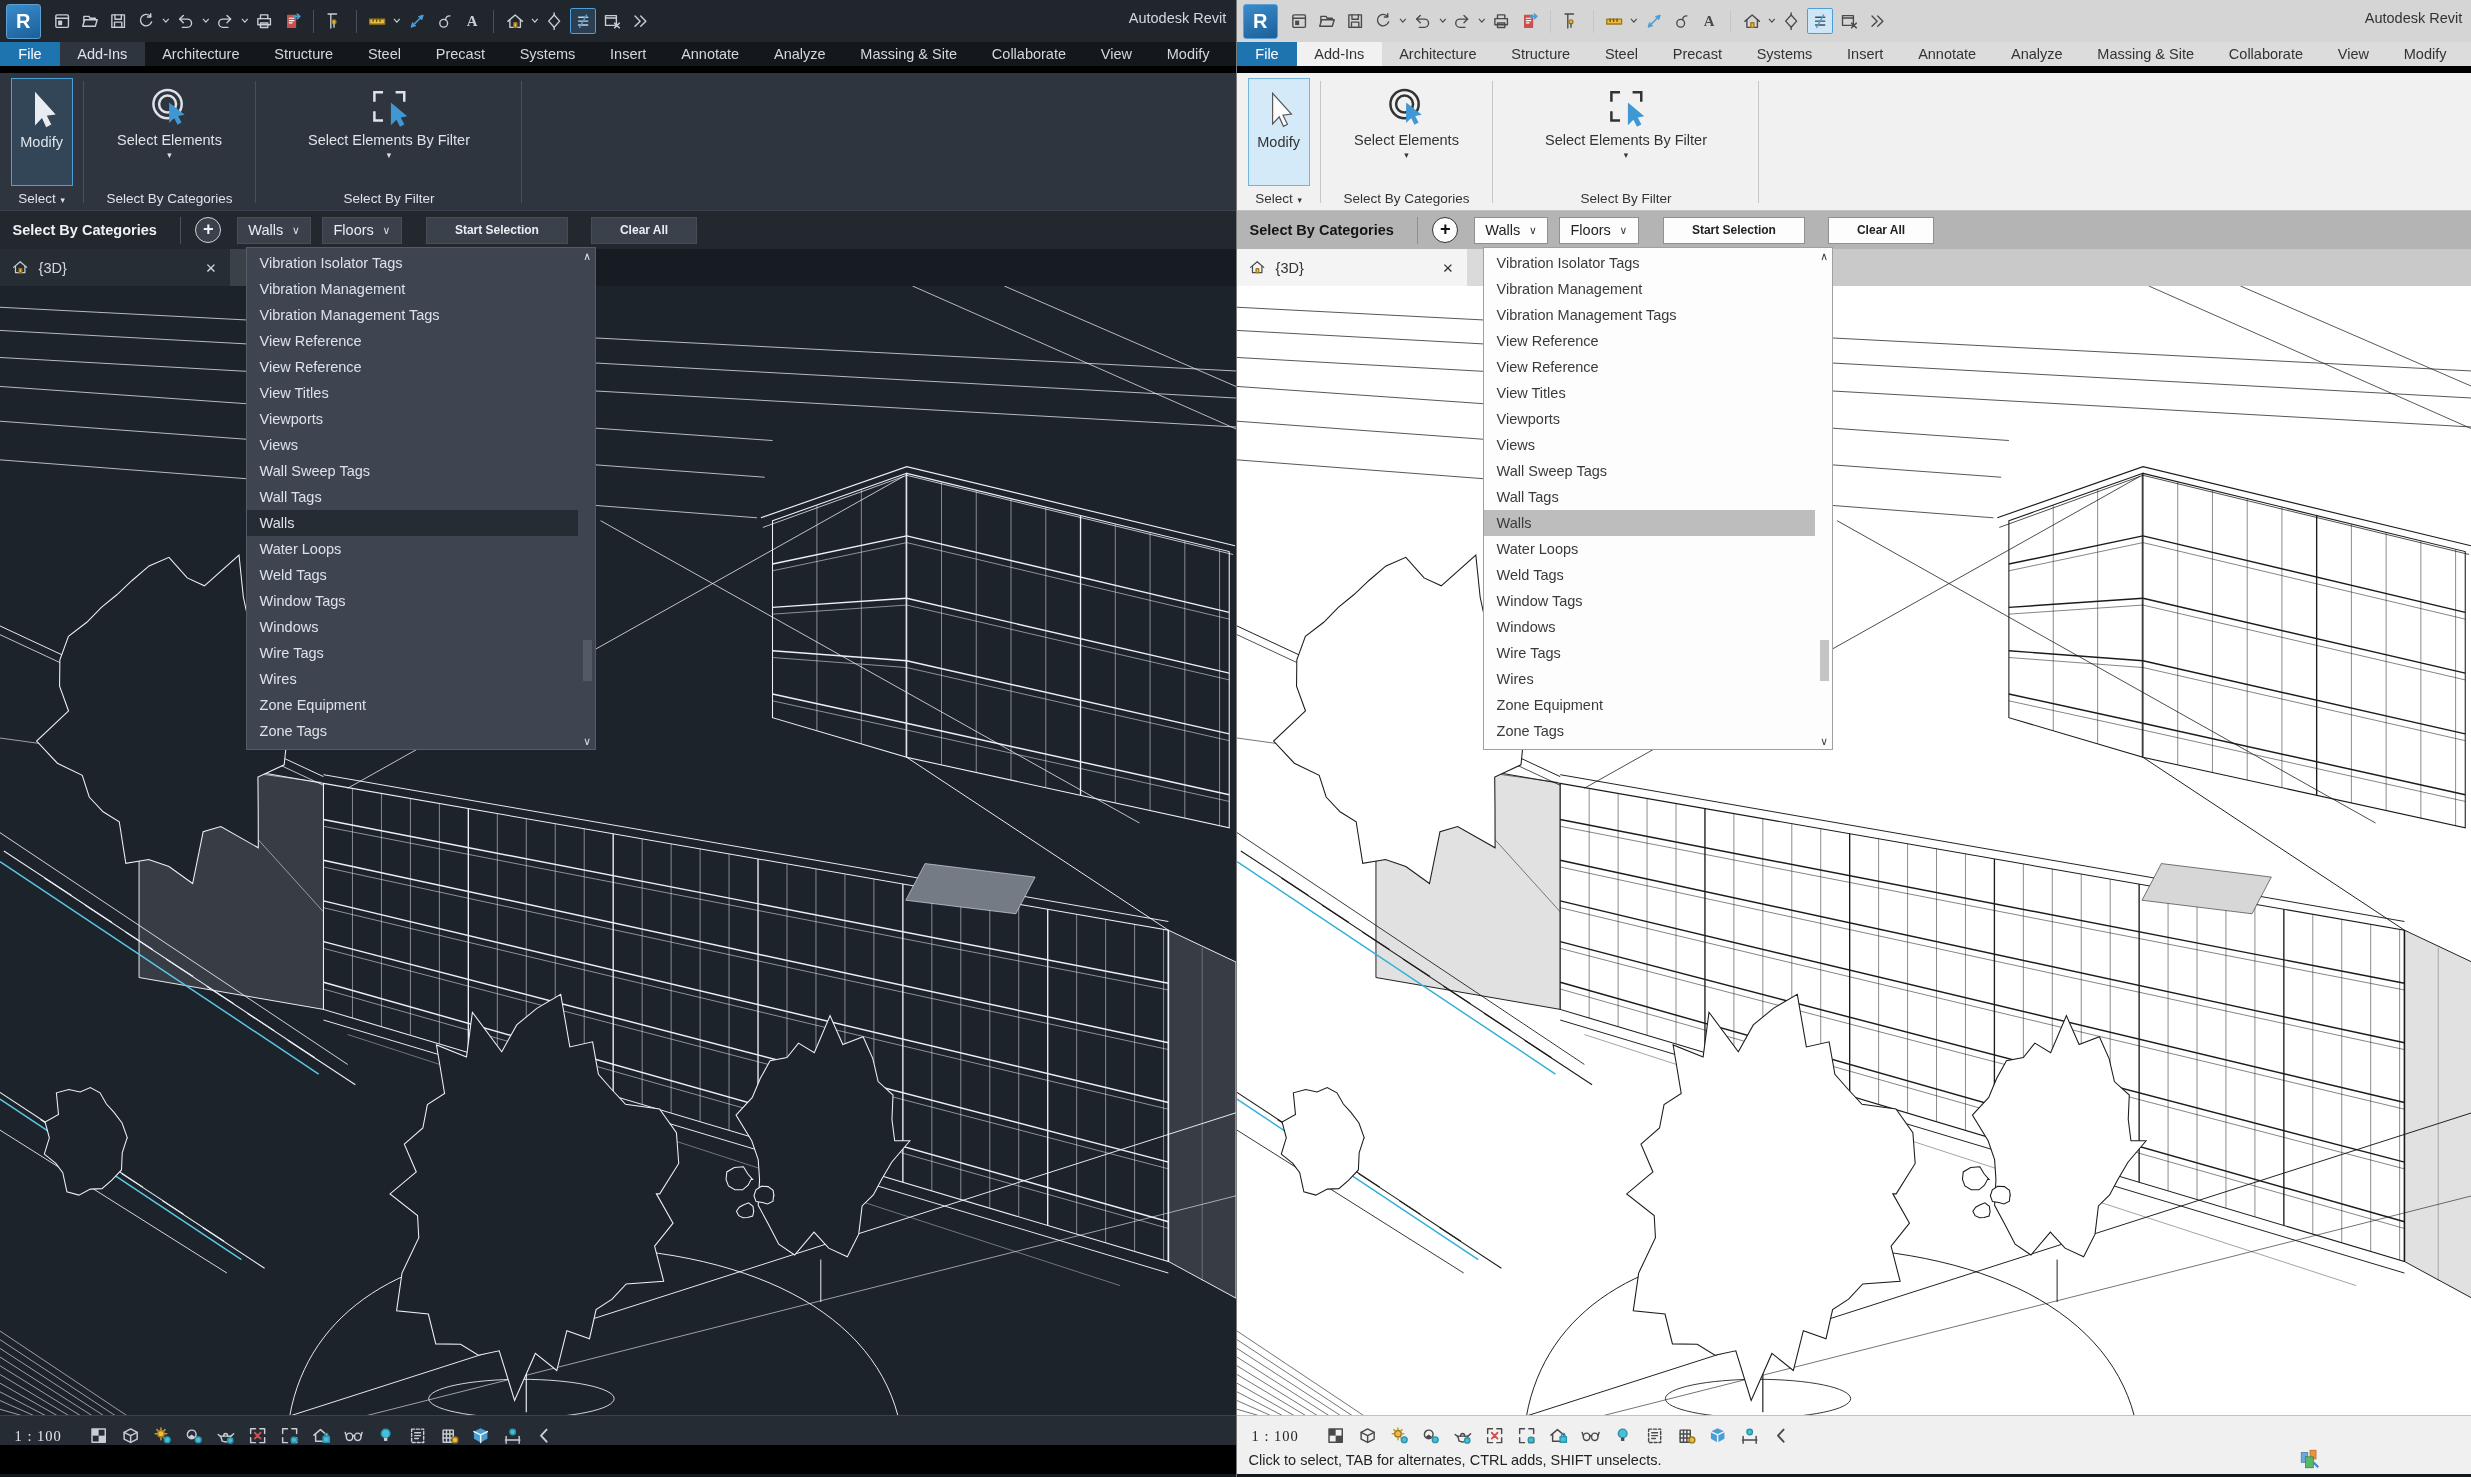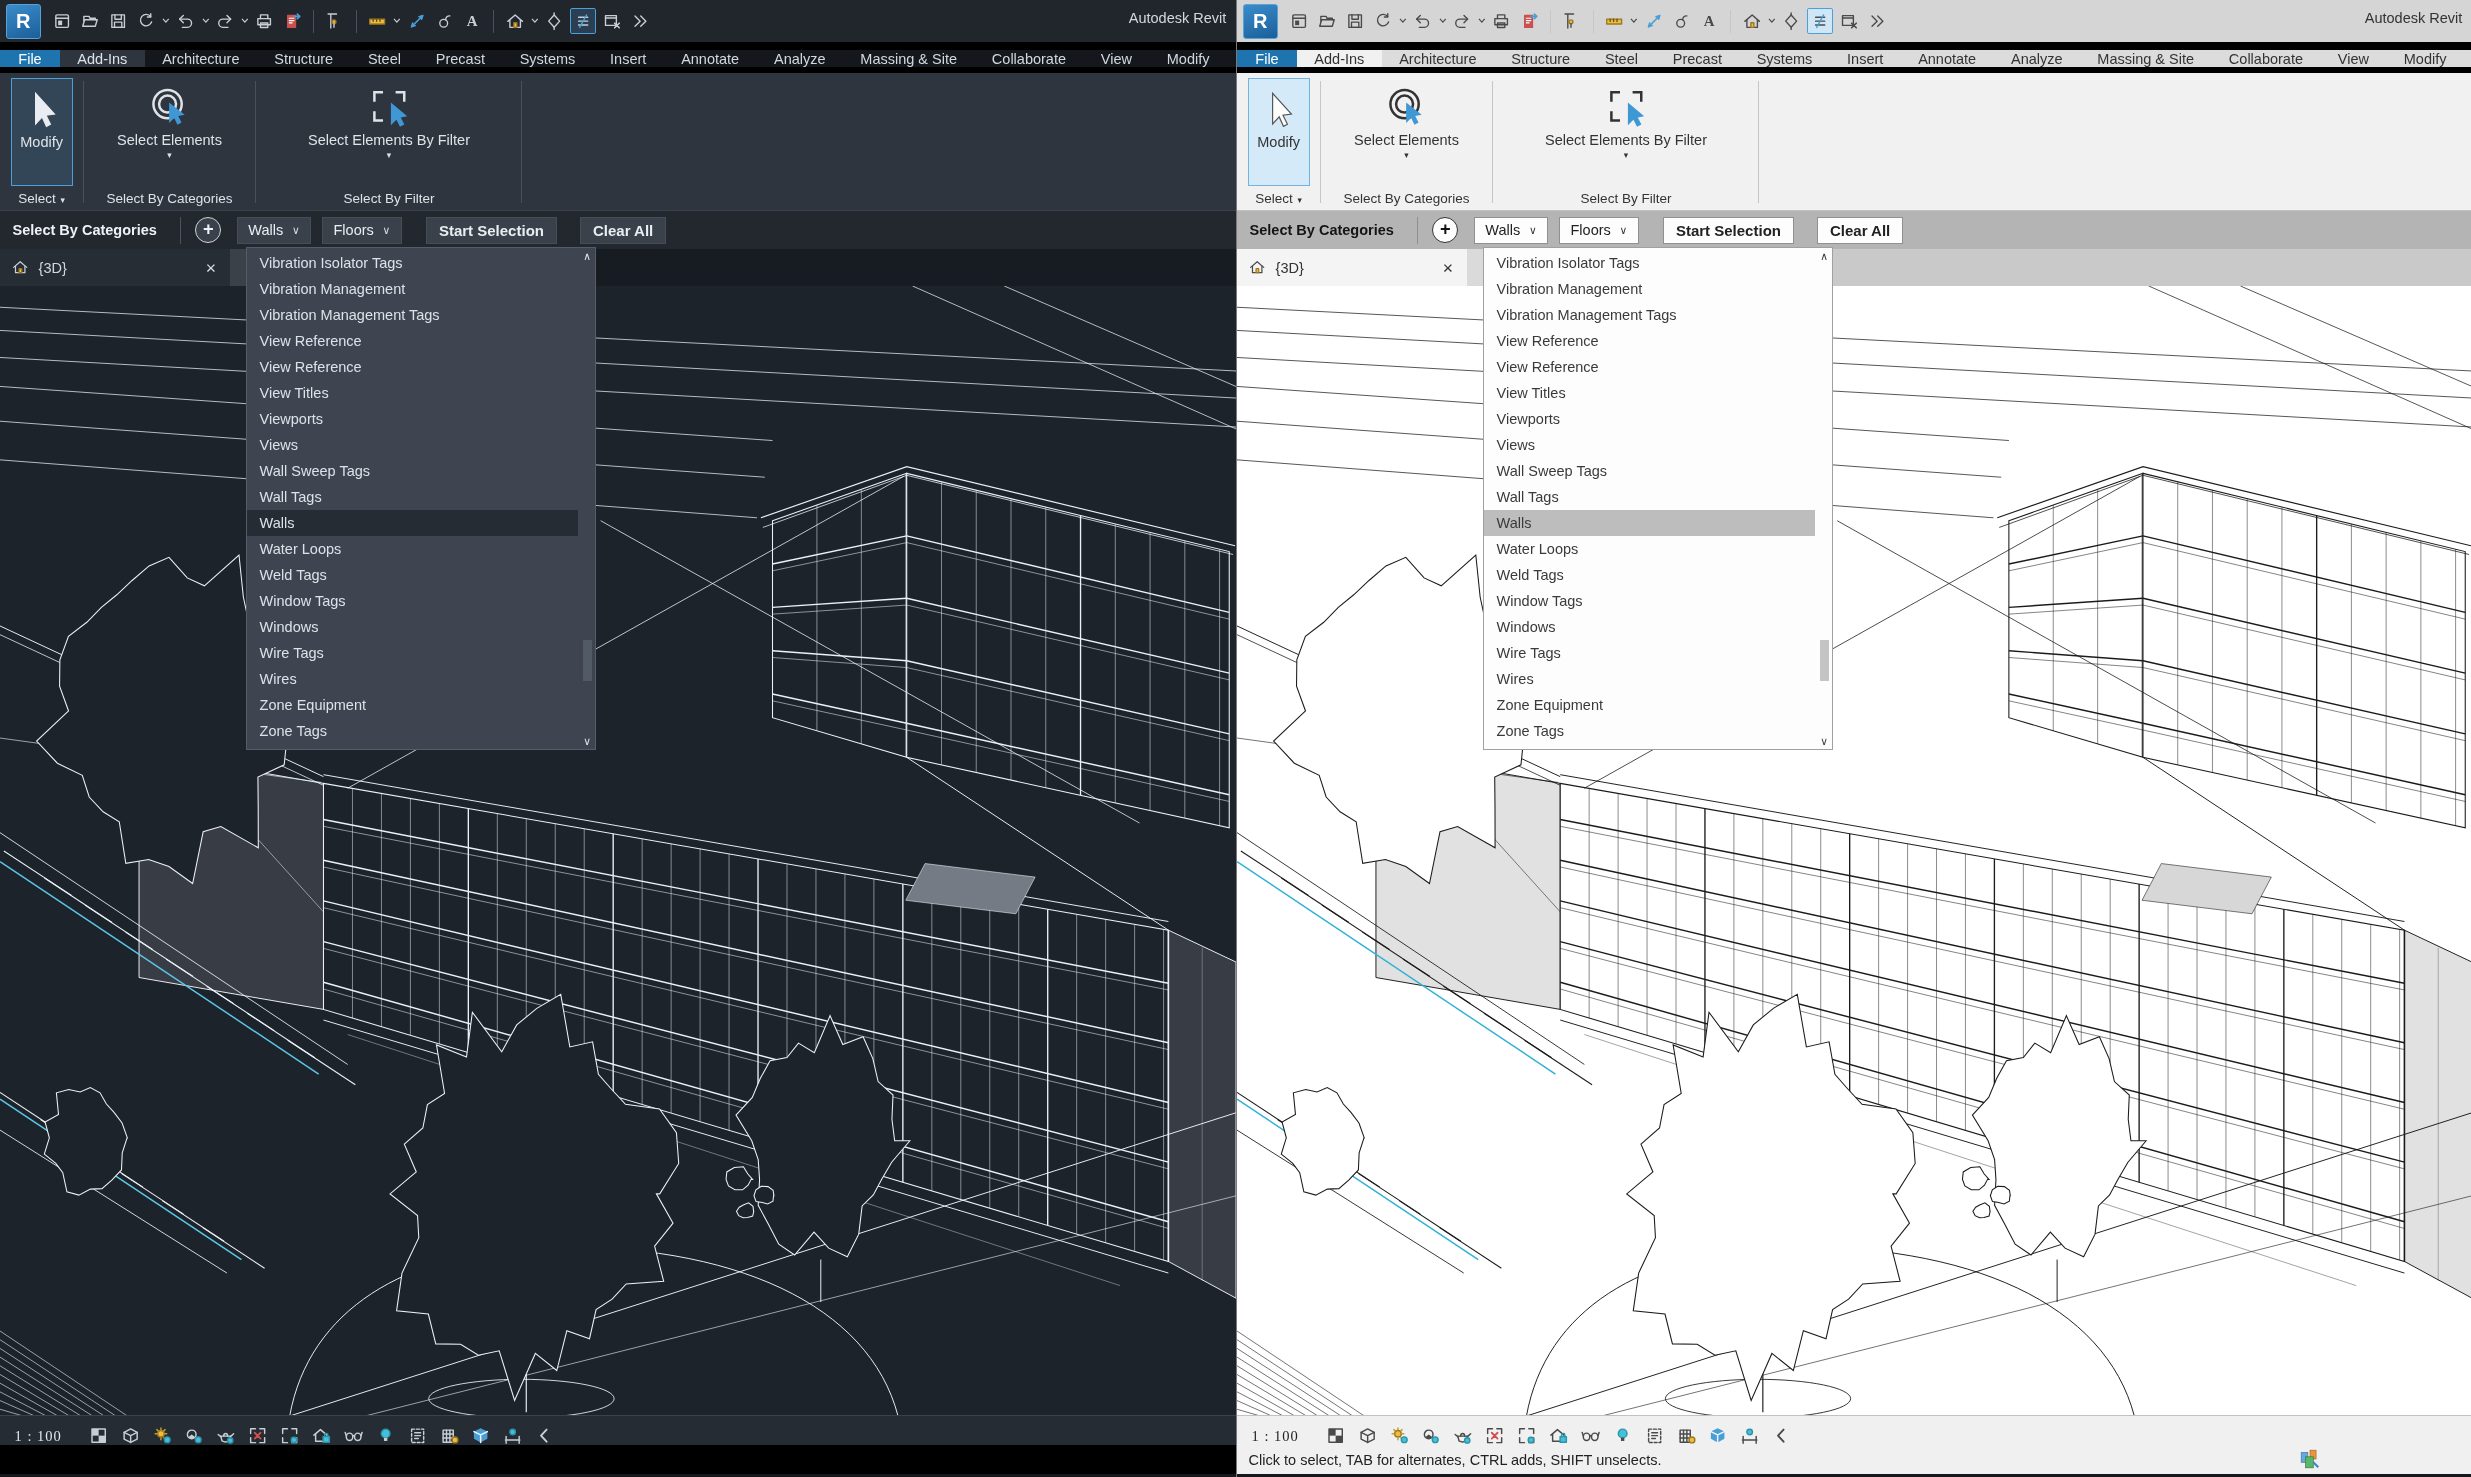--- a/index.html
+++ b/index.html
@@ -31,22 +31,22 @@
   .qat-icons{display:flex;align-items:center;gap:3.9px;margin-left:9.7px;}
   .qi{width:24px;height:24px;display:flex;align-items:center;justify-content:center;color:var(--icon);}
   .qi .ic{width:18.3px;height:18.3px;}
   .qsep{width:1px;height:23px;background:var(--sep);margin:0 4.8px;}
   .qdd{color:var(--icon);display:flex;align-items:center;}
   .qdd svg{width:7.7px;height:5.8px;}
   .hl{background:var(--hlbg);border:1px solid #4d9fd8;border-radius:1.9px;}
   .apptitle{position:absolute;right:9.7px;top:9.7px;color:var(--tabtxt);font-size:14.5px;}
 
   
-  .tabs{position:absolute;top:42px;left:0;right:0;height:17px;background:var(--tabrow);
-        display:flex;align-items:stretch;overflow:hidden;margin-top:8px;}
+  .tabs{position:absolute;top:42px;left:0;right:0;height:24px;background:var(--tabrow);
+        display:flex;align-items:stretch;overflow:hidden;}
   .tab{padding:0 17.4px;display:flex;align-items:center;color:var(--tabtxt);white-space:nowrap;}
   .tab.file{background:#1d74ae;color:#fff;padding:0 18.3px;}
   .tab.active{background:var(--ribbon);color:var(--rtxt);}
 
   
   .ribbon{position:absolute;top:73px;left:0;right:0;height:137px;background:var(--ribbon);}
   .panel{position:absolute;top:0;height:137px;}
   .pnl-select{left:0;width:83px;}.pnl-cat{left:84px;width:171px;}.pnl-fil{left:256px;width:266px;}
   .vsep{position:absolute;top:7.7px;height:122px;width:1px;background:var(--sep);}
   .bigbtn{background:none;border:1px solid transparent;display:flex;flex-direction:column;
@@ -69,22 +69,22 @@
   .subbar{position:absolute;top:210px;left:0;right:0;height:39px;background:var(--sub);
           display:flex;align-items:center;border-top:1px solid var(--border);box-sizing:border-box;}
   .sublabel{font-weight:bold;color:var(--subtxt);padding:0 23px 0 12.6px;}
   .subsep{width:1px;height:27px;background:var(--subsep);}
   .plusbtn{width:26px;height:26px;border-radius:50%;margin:0 15.4px 0 14.5px;background:var(--plusbg);
            color:var(--plustxt);border:1.4px solid var(--plusbd);font-size:18.3px;font-weight:bold;
            display:flex;align-items:center;justify-content:center;padding:0 0 1.9px 0;font-family:inherit;}
   .combo{height:27px;margin-right:10.6px;padding:0 10.6px;display:flex;align-items:center;gap:8.7px;
          background:var(--btn);color:var(--btntxt);border:1px solid var(--btnbd);font-size:14.5px;font-family:inherit;}
   .cchev{font-size:10.6px;opacity:.9;}
-  .actbtn{height:27px;padding:0 12px;font-weight:bold;background:var(--btn);color:var(--btntxt);
-          border:1px solid var(--btnbd);font-size:15px;font-family:inherit;text-align:right;}
+  .actbtn{height:27px;padding:0 28px;font-weight:bold;background:var(--btn);color:var(--btntxt);
+          border:1px solid var(--btnbd);font-size:12px;font-family:inherit;text-align:right;}
   .actbtn.start{margin-left:13.5px;margin-right:23px;}
 
   
   .vtrow{position:absolute;top:249px;left:0;right:0;height:37px;background:var(--vtrow);display:flex;}
   .vtab{width:230px;background:var(--vtab);display:flex;align-items:center;gap:10.6px;
         padding:0 11.6px;color:var(--tabtxt);position:relative;box-sizing:border-box;}
   .vtic{width:16.4px;height:16.4px;color:var(--icon);}
   .vtx{position:absolute;right:13.5px;font-size:13.5px;}
   .vstub{width:60px;background:var(--stub);}
 

